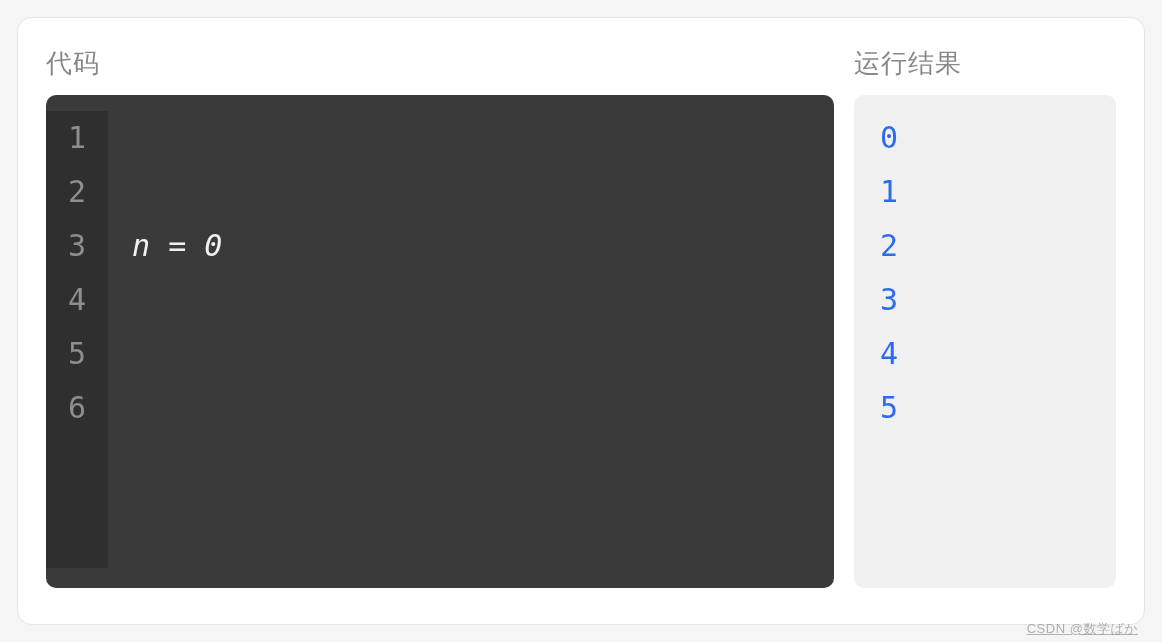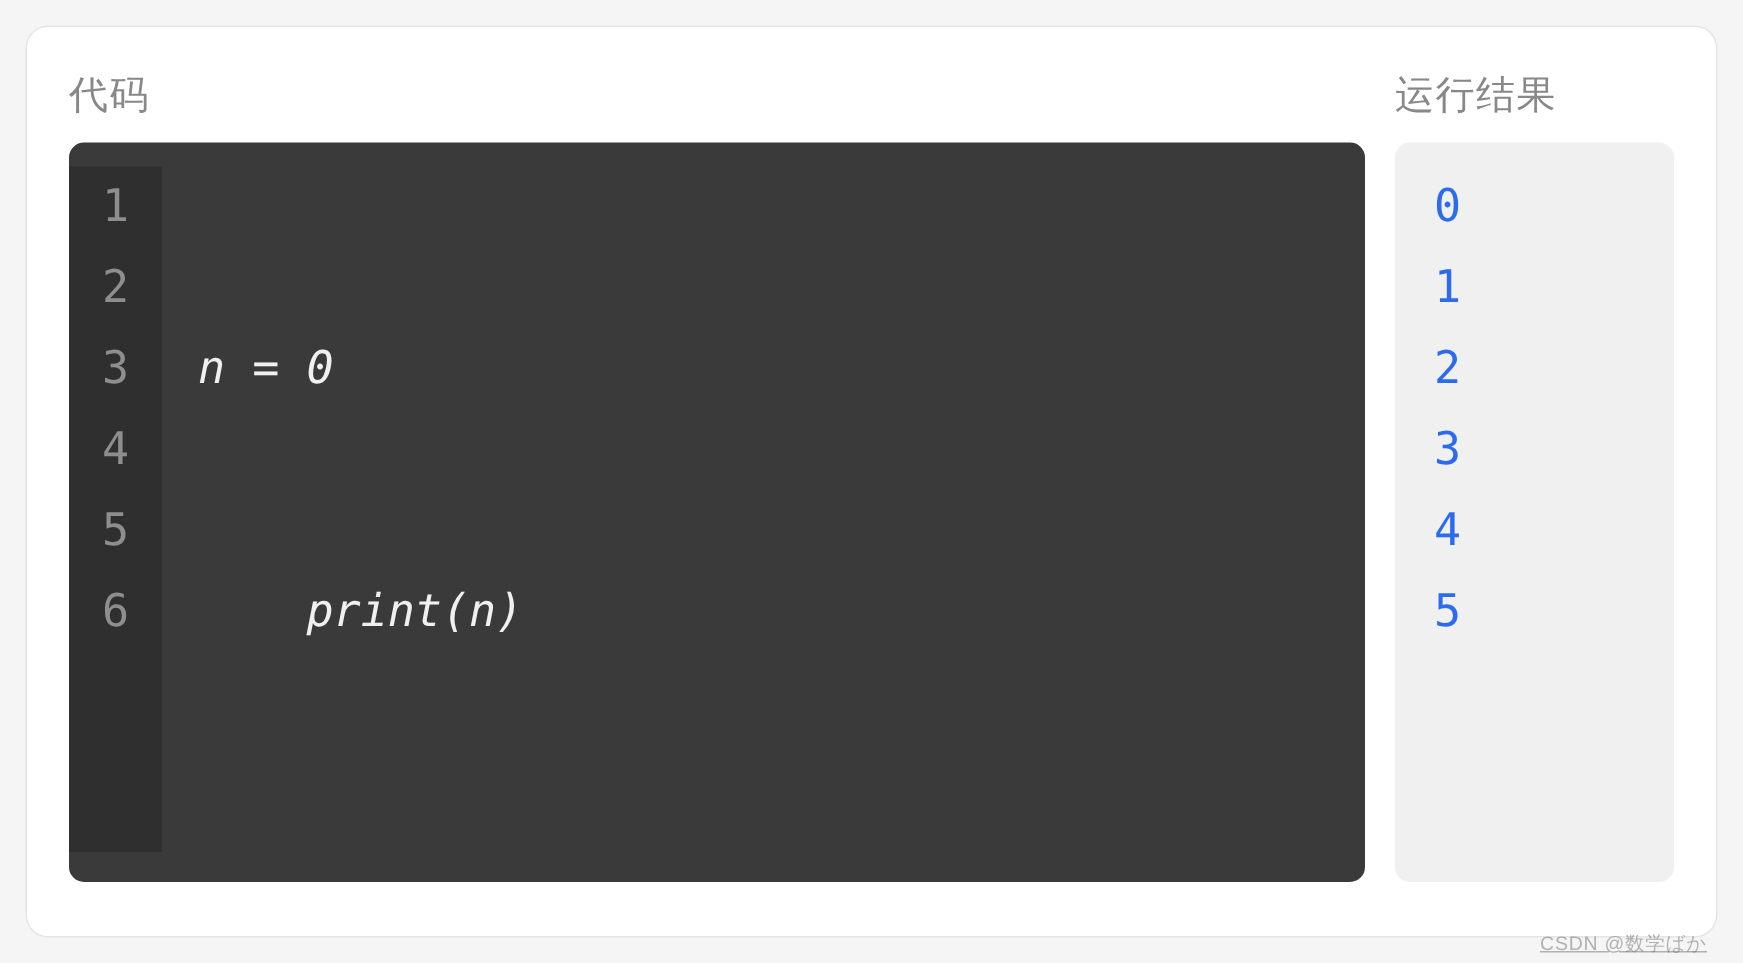--- a/index.html
+++ b/index.html
@@ -23,21 +23,21 @@
       display: flex;
       gap: 20px;
       height: 100%;
     }
     .code-col {
       flex: 1;
       display: flex;
       flex-direction: column;
     }
     .result-col {
-      width: 186px;
+      width: 262px;
       display: flex;
       flex-direction: column;
     }
     .section-label {
       color: #888888;
       font-size: 26px;
       font-weight: 400;
       margin-bottom: 14px;
       letter-spacing: 1px;
     }
@@ -96,21 +96,20 @@
       <div class="gutter">
         <div>1</div>
         <div>2</div>
         <div>3</div>
         <div>4</div>
         <div>5</div>
         <div>6</div>
       </div>
       <div class="code-lines">
         <div>n = 0</div>
-        <div>    print(n)</div>
         
         
         
       </div>
     </div>
   </div>
   <div class="result-col">
     <div class="section-label">运行结果</div>
     <div class="result-block">
       <div>0</div>

